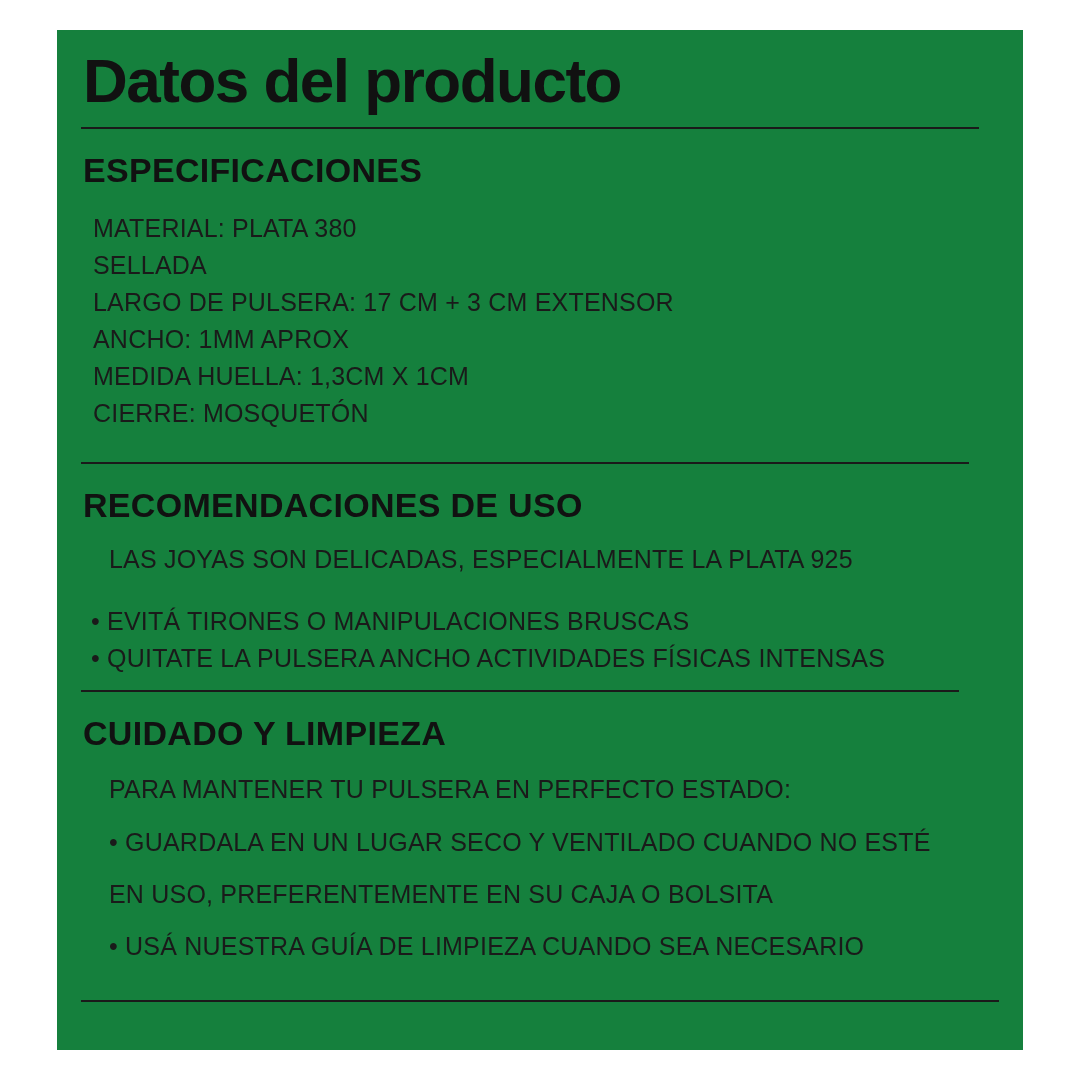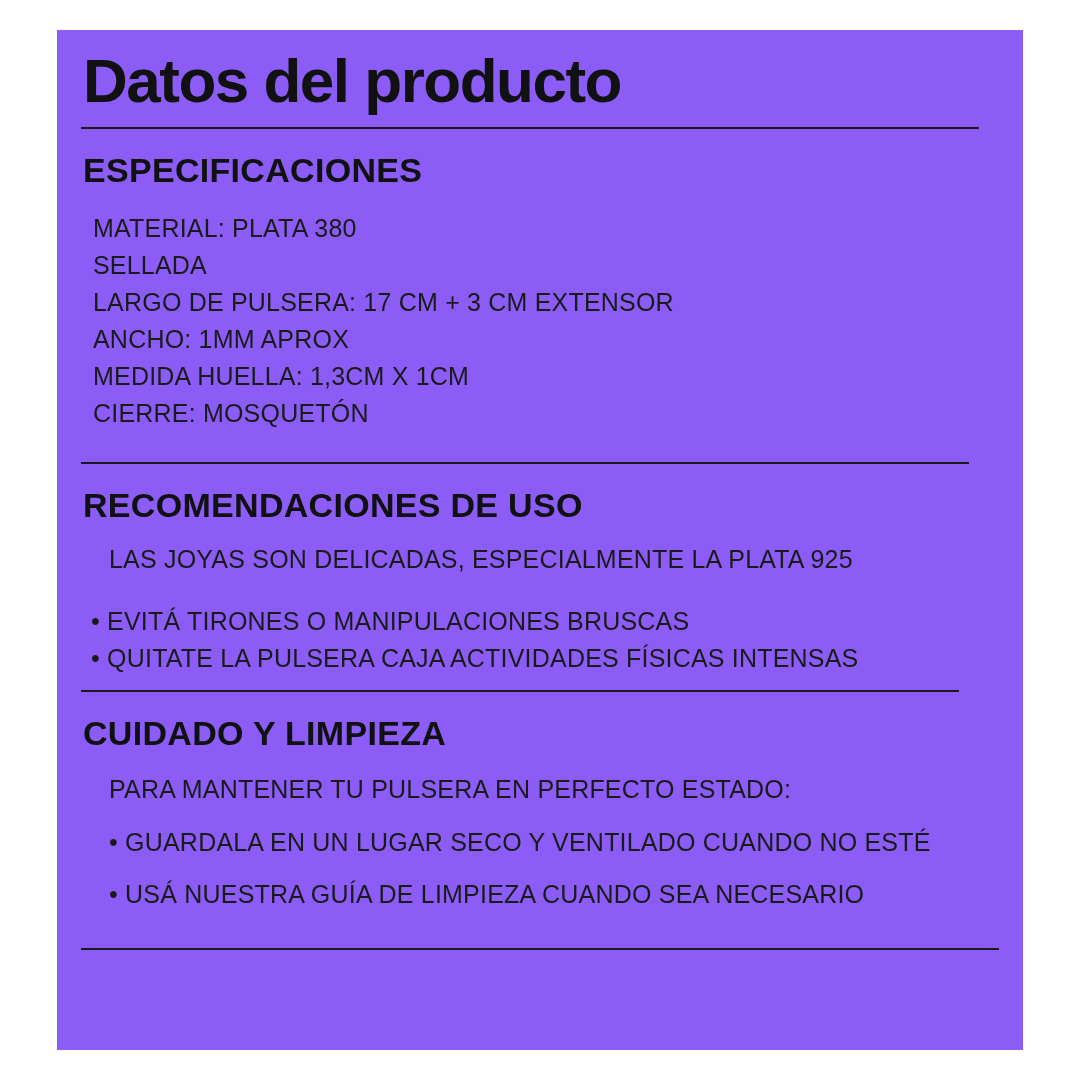--- a/index.html
+++ b/index.html
@@ -100,21 +100,21 @@
   .care-block .body-line + .body-line {
     margin-top: 0;
   }
   .sec-gap-1 { margin-top: 30px; }
   .sec-gap-3 { margin-top: 14px; }
   .bottom-gap { margin-top: 36px; }
 </style>
 </head>
 <body>
 
-<div class="card" style="background: #8b5cf6;">
+<div class="card" style="background: #15803d;">
   <div class="inner">
 
     <h1 class="title">Datos del producto</h1>
     <hr class="rule">
 
     <h2 class="section-head">ESPECIFICACIONES</h2>
     <ul class="spec-list">
       <li>MATERIAL: PLATA 380</li>
       <li>SELLADA</li>
       <li>LARGO DE PULSERA: 17 CM + 3 CM EXTENSOR</li>
@@ -122,28 +122,29 @@
       <li>MEDIDA HUELLA:  1,3CM X 1CM</li>
       <li>CIERRE: MOSQUETÓN</li>
     </ul>
 
     <hr class="rule short sec-gap-1">
 
     <h2 class="section-head">RECOMENDACIONES DE USO</h2>
     <p class="body-line lead">LAS JOYAS SON DELICADAS, ESPECIALMENTE LA PLATA 925</p>
     <ul class="bullets">
       <li>• EVITÁ TIRONES O MANIPULACIONES BRUSCAS</li>
-      <li>• QUITATE LA PULSERA CAJA ACTIVIDADES FÍSICAS INTENSAS</li>
+      <li>• QUITATE LA PULSERA ANCHO ACTIVIDADES FÍSICAS INTENSAS</li>
     </ul>
 
     <hr class="rule short2 sec-gap-3">
 
     <h2 class="section-head">CUIDADO Y LIMPIEZA</h2>
     <div class="care-block">
       <p class="body-line">PARA MANTENER TU PULSERA EN PERFECTO ESTADO:</p>
       <p class="body-line">• GUARDALA EN UN LUGAR SECO Y VENTILADO CUANDO NO ESTÉ</p>
+      <p class="body-line"> EN USO, PREFERENTEMENTE EN SU CAJA O BOLSITA</p>
       <p class="body-line">• USÁ NUESTRA GUÍA DE LIMPIEZA CUANDO SEA NECESARIO</p>
     </div>
 
     <hr class="rule bottom bottom-gap">
 
   </div>
 </div>
 
 </body></html>

